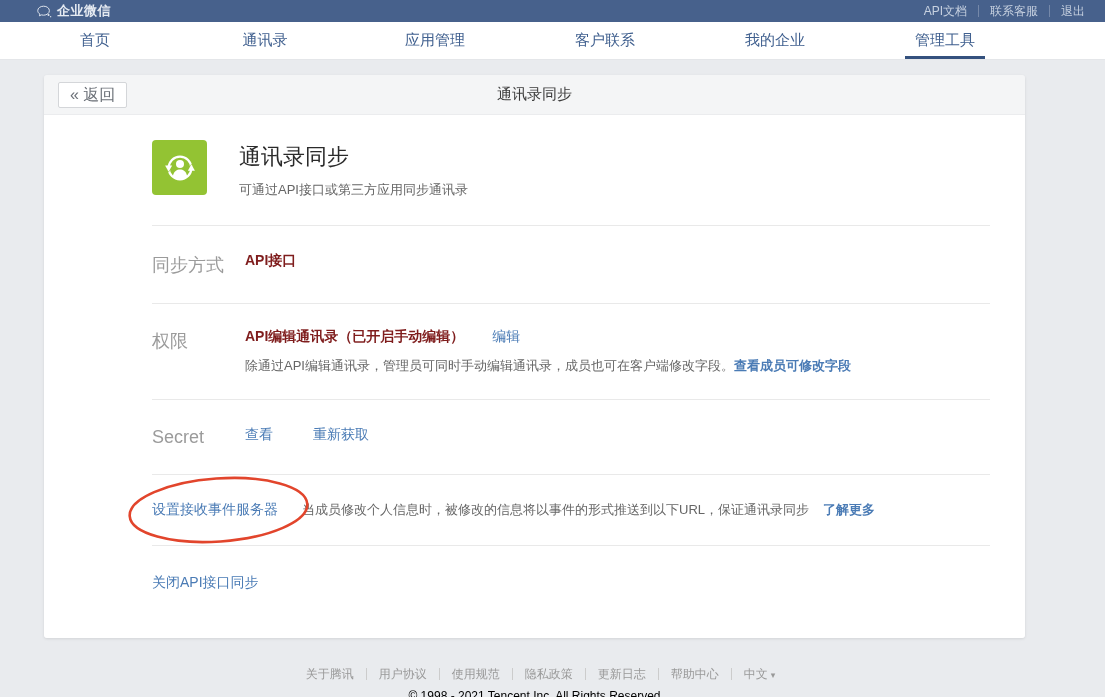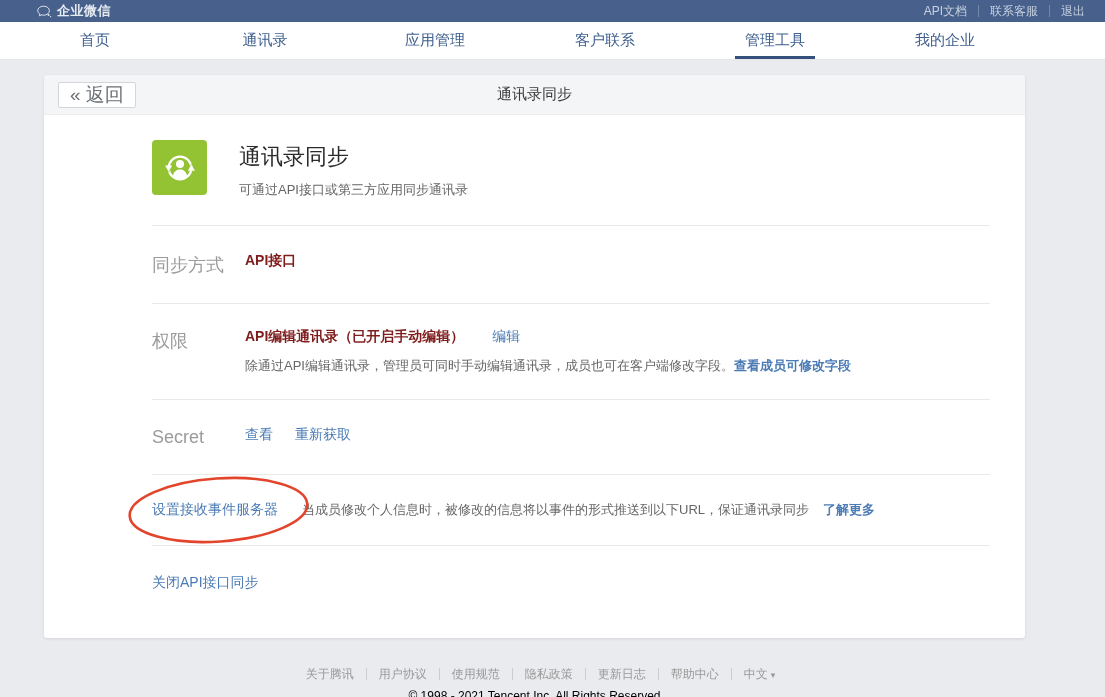--- a/index.html
+++ b/index.html
@@ -26,21 +26,21 @@
   .nav-item.active::after { content:""; position:absolute; bottom:0; left:50%;
     transform:translateX(-50%); width:80px; height:3px; background:#34517e; }
 
   
   .main { padding-top:15px; }
   .card { width:981px; margin-left:44px; border-radius:3px;
     box-shadow:0 1px 3px rgba(0,0,0,.10); }
   .card-header { height:40px; background:#f4f5f6; border-radius:3px 3px 0 0;
     border-bottom:1px solid #ebecee; display:flex; align-items:center; position:relative; }
   .back-btn { margin-left:14px; background:#fff; border:1px solid #d4d6d9; border-radius:2px;
-    font-size:19px; color:#6b7077; padding:4px 11px; cursor:pointer; line-height:16px; }
+    font-size:16px; color:#6b7077; padding:4px 11px; cursor:pointer; line-height:16px; }
   .card-title { position:absolute; left:0; right:0; text-align:center; font-size:15px;
     color:#3a3a3a; pointer-events:none; }
   .card-body { background:#fff; border-radius:0 0 3px 3px; padding:25px 35px 46px 108px; }
 
   
   .app-header { display:flex; padding-bottom:26px; }
   .app-icon { width:55px; height:55px; border-radius:4px; background:#93c333;
     display:flex; align-items:center; justify-content:center; flex-shrink:0; }
   .app-icon svg { width:42px; height:42px; display:block; }
   .app-head-text { margin-left:32px; padding-top:2px; }
@@ -50,21 +50,21 @@
   .divider { border-top:1px solid #e9e9e9; }
 
   
   .row { display:flex; padding:26px 0; font-size:14px; }
   .row-label { width:93px; flex-shrink:0; color:#9b9b9b; font-size:18px; padding-top:1px; }
   .row-value { color:#7f1d1d; }
   .strong { font-weight:bold; }
   .blue { color:#4a7bb5; cursor:pointer; }
   .row-permission { flex-direction:row; padding:24px 0; }
   .perm-line2 { margin-top:11px; font-size:13px; color:#666; font-weight:400; }
-  .ml24 { margin-left:24px; } .ml18 { margin-left:18px; }
+  .ml24 { margin-left:24px; } .ml18 { margin-left:36px; }
   .row-callback { position:relative; align-items:flex-start; }
   .cb-desc { font-size:13px; color:#666; margin-left:24px; }
   .cb-more { margin-left:14px; font-weight:bold; font-size:13px; }
   .row-close { padding:28px 0 0 0; }
 
   
   .annotation-svg { position:absolute; left:-26px; top:50%; width:185px; height:72px;
     transform:translateY(-50%) rotate(-4deg); pointer-events:none; }
 
   
@@ -93,22 +93,22 @@
     <span class="topbar-link">退出</span>
   </div>
 </div>
 
 <div class="nav">
   <div class="nav-inner">
     <div class="nav-item">首页</div>
     <div class="nav-item">通讯录</div>
     <div class="nav-item">应用管理</div>
     <div class="nav-item">客户联系</div>
+    <div class="nav-item">我的企业</div>
     <div class="nav-item active">管理工具</div>
-    <div class="nav-item">我的企业</div>
   </div>
 </div>
 
 <div class="main">
   <div class="card">
 
     <div class="card-header">
       <button class="back-btn">« 返回</button>
       <div class="card-title">通讯录同步</div>
     </div>

